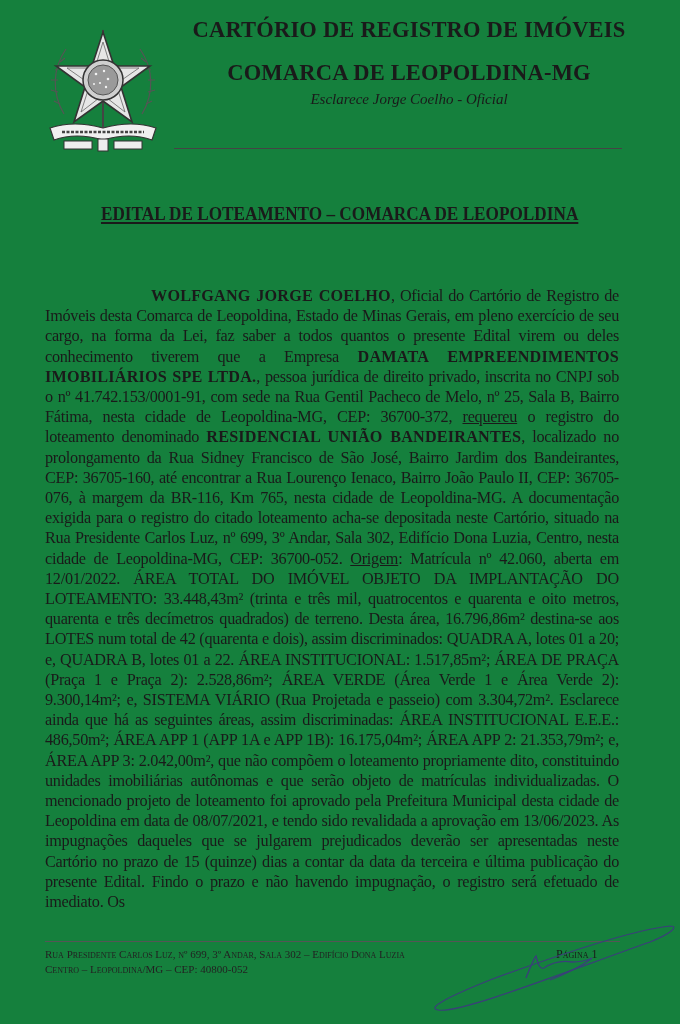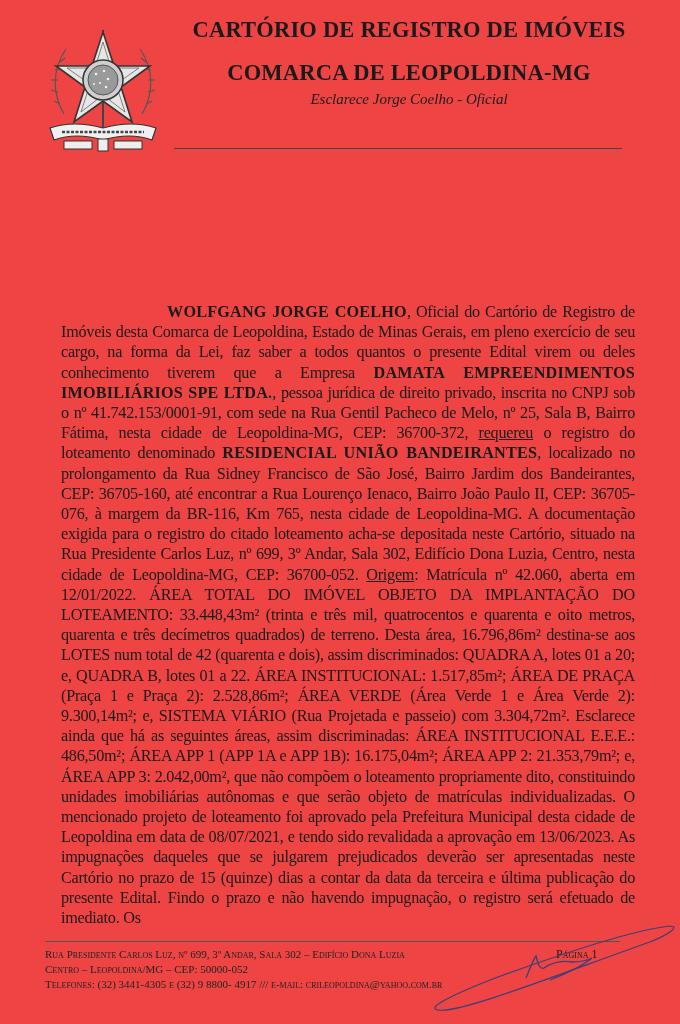--- a/index.html
+++ b/index.html
@@ -1,32 +1,32 @@
 <!DOCTYPE html>
 <html><head>
 <meta charset="utf-8">
 <style>
   html, body { margin: 0; padding: 0; background: #fdfdfd; }
   body { width: 680px; height: 1024px; position: relative; overflow: hidden;
          font-family: "Liberation Serif", "DejaVu Serif", serif; color: #1a1a1a; }
-  .page { position: absolute; inset: 0; background: #ef4444; }
+  .page { position: absolute; inset: 0; background: #15803d; }
   .coat { position: absolute; left: 44px; top: 24px; width: 118px; height: 130px; }
   .hdr-title { position: absolute; left: 174px; width: 470px; text-align: center;
                font-weight: bold; font-size: 22.5px; letter-spacing: 0.2px; margin: 0; }
   .hdr-t1 { top: 17px; }
   .hdr-t2 { top: 60px; }
   .hdr-sub { position: absolute; left: 174px; width: 470px; top: 91px; text-align: center;
              font-style: italic; font-size: 15px; }
   .hdr-rule { position: absolute; left: 174px; width: 448px; top: 148px; border-top: 1px solid #444; }
   .doc-title { position: absolute; left: 0; width: 680px; top: 204px; text-align: center;
                font-weight: bold; font-size: 18.5px; margin: 0; }
   .doc-title span { text-decoration: underline; text-decoration-thickness: 1.5px; text-underline-offset: 2px;
                     display: inline-block; transform: scaleX(0.93); }
   .body-text { position: absolute; left: 45px; width: 574px; top: 286px;
-               font-size: 16.2px; line-height: 20.2px; text-align: justify; margin: 16px;
+               font-size: 16.2px; line-height: 20.2px; text-align: justify; margin: 0;
                letter-spacing: -0.25px; word-spacing: 0px; }
   .body-text .indent { display: inline-block; width: 106px; }
   .body-text b { letter-spacing: 0.2px; }
   .u { text-decoration: underline; }
   .foot-rule { position: absolute; left: 45px; width: 575px; top: 941px; border-top: 1px solid #555; }
   .foot { position: absolute; left: 45px; font-size: 11px; line-height: 15px; font-variant: small-caps; color: #222; }
   .foot-l1 { top: 947px; }
   .foot-l2 { top: 962px; }
   .foot-l3 { top: 977px; }
   .page-num { position: absolute; left: 556px; top: 947px; font-size: 12px; font-variant: small-caps; }
@@ -67,26 +67,26 @@
     <rect x="20" y="117" width="28" height="8" fill="#eee" stroke="#333" stroke-width="1"></rect>
     <rect x="54" y="115" width="10" height="12" fill="#eee" stroke="#333" stroke-width="1"></rect>
     <rect x="70" y="117" width="28" height="8" fill="#eee" stroke="#333" stroke-width="1"></rect>
   </svg>
 
   <h1 class="hdr-title hdr-t1">CARTÓRIO DE REGISTRO DE IMÓVEIS</h1>
   <h1 class="hdr-title hdr-t2">COMARCA DE LEOPOLDINA-MG</h1>
   <div class="hdr-sub">Esclarece Jorge Coelho - Oficial</div>
   <div class="hdr-rule"></div>
 
+  <h2 class="doc-title"><span>EDITAL DE LOTEAMENTO – COMARCA DE LEOPOLDINA</span></h2>
 
   <p class="body-text"><span class="indent"></span><b>WOLFGANG JORGE COELHO</b><span>, Oficial do Cartório de Registro de Imóveis desta Comarca de Leopoldina, Estado de Minas Gerais, em pleno exercício de seu cargo, na forma da Lei, faz saber a todos quantos o presente Edital virem ou deles conhecimento tiverem que a Empresa </span><b>DAMATA EMPREENDIMENTOS IMOBILIÁRIOS SPE LTDA.</b><span>, pessoa jurídica de direito privado, inscrita no CNPJ sob o nº 41.742.153/0001-91, com sede na Rua Gentil Pacheco de Melo, nº 25, Sala B, Bairro Fátima, nesta cidade de Leopoldina-MG, CEP: 36700-372, </span><span class="u">requereu</span><span> o registro do loteamento denominado </span><b>RESIDENCIAL UNIÃO BANDEIRANTES</b><span>, localizado no prolongamento da Rua Sidney Francisco de São José, Bairro Jardim dos Bandeirantes, CEP: 36705-160, até encontrar a Rua Lourenço Ienaco, Bairro João Paulo II, CEP: 36705-076, à margem da BR-116, Km 765, nesta cidade de Leopoldina-MG. A documentação exigida para o registro do citado loteamento acha-se depositada neste Cartório, situado na Rua Presidente Carlos Luz, nº 699, 3º Andar, Sala 302, Edifício Dona Luzia, Centro, nesta cidade de Leopoldina-MG, CEP: 36700-052. </span><span class="u">Origem</span><span>: Matrícula nº 42.060, aberta em 12/01/2022. ÁREA TOTAL DO IMÓVEL OBJETO DA IMPLANTAÇÃO DO LOTEAMENTO: 33.448,43m² (trinta e três mil, quatrocentos e quarenta e oito metros, quarenta e três decímetros quadrados) de terreno. Desta área, 16.796,86m² destina-se aos LOTES num total de 42 (quarenta e dois), assim discriminados: QUADRA A, lotes 01 a 20; e, QUADRA B, lotes 01 a 22. ÁREA INSTITUCIONAL: 1.517,85m²; ÁREA DE PRAÇA (Praça 1 e Praça 2): 2.528,86m²; ÁREA VERDE (Área Verde 1 e Área Verde 2): 9.300,14m²; e, SISTEMA VIÁRIO (Rua Projetada e passeio) com 3.304,72m². Esclarece ainda que há as seguintes áreas, assim discriminadas: ÁREA INSTITUCIONAL E.E.E.: 486,50m²; ÁREA APP 1 (APP 1A e APP 1B): 16.175,04m²; ÁREA APP 2: 21.353,79m²; e, ÁREA APP 3: 2.042,00m², que não compõem o loteamento propriamente dito, constituindo unidades imobiliárias autônomas e que serão objeto de matrículas individualizadas. O mencionado projeto de loteamento foi aprovado pela Prefeitura Municipal desta cidade de Leopoldina em data de 08/07/2021, e tendo sido revalidada a aprovação em 13/06/2023. As impugnações daqueles que se julgarem prejudicados deverão ser apresentadas neste Cartório no prazo de 15 (quinze) dias a contar da data da terceira e última publicação do presente Edital. Findo o prazo e não havendo impugnação, o registro será efetuado de imediato. Os</span></p>
 
   <div class="foot-rule"></div>
   <div class="foot foot-l1">Rua Presidente Carlos Luz, nº 699, 3º Andar, Sala 302 – Edifício Dona Luzia</div>
-  <div class="foot foot-l2">Centro – Leopoldina/MG – CEP: 50000-052</div>
-  <div class="foot foot-l3">Telefones: (32) 3441-4305 e (32) 9 8800- 4917 /// e-mail: crileopoldina@yahoo.com.br</div>
+  <div class="foot foot-l2">Centro – Leopoldina/MG – CEP: 40800-052</div>
   <div class="page-num">Página 1</div>
 
   <svg class="sig" viewBox="0 0 250 100">
     <path d="M240 8 C 200 12, 120 40, 60 62 C 20 78, -4 90, 8 92 C 30 96, 140 52, 220 24 C 240 16, 250 8, 240 8" fill="none" stroke="#3a3f7a" stroke-width="1.2"></path>
     <path d="M96 60 C 100 50, 104 40, 106 38 C 108 46, 110 52, 114 50 C 120 46, 130 42, 142 44 C 150 44, 158 42, 162 40 C 150 50, 130 58, 120 62" fill="none" stroke="#3a3f7a" stroke-width="1.3"></path>
   </svg>
 </div>
 
 </body></html>

